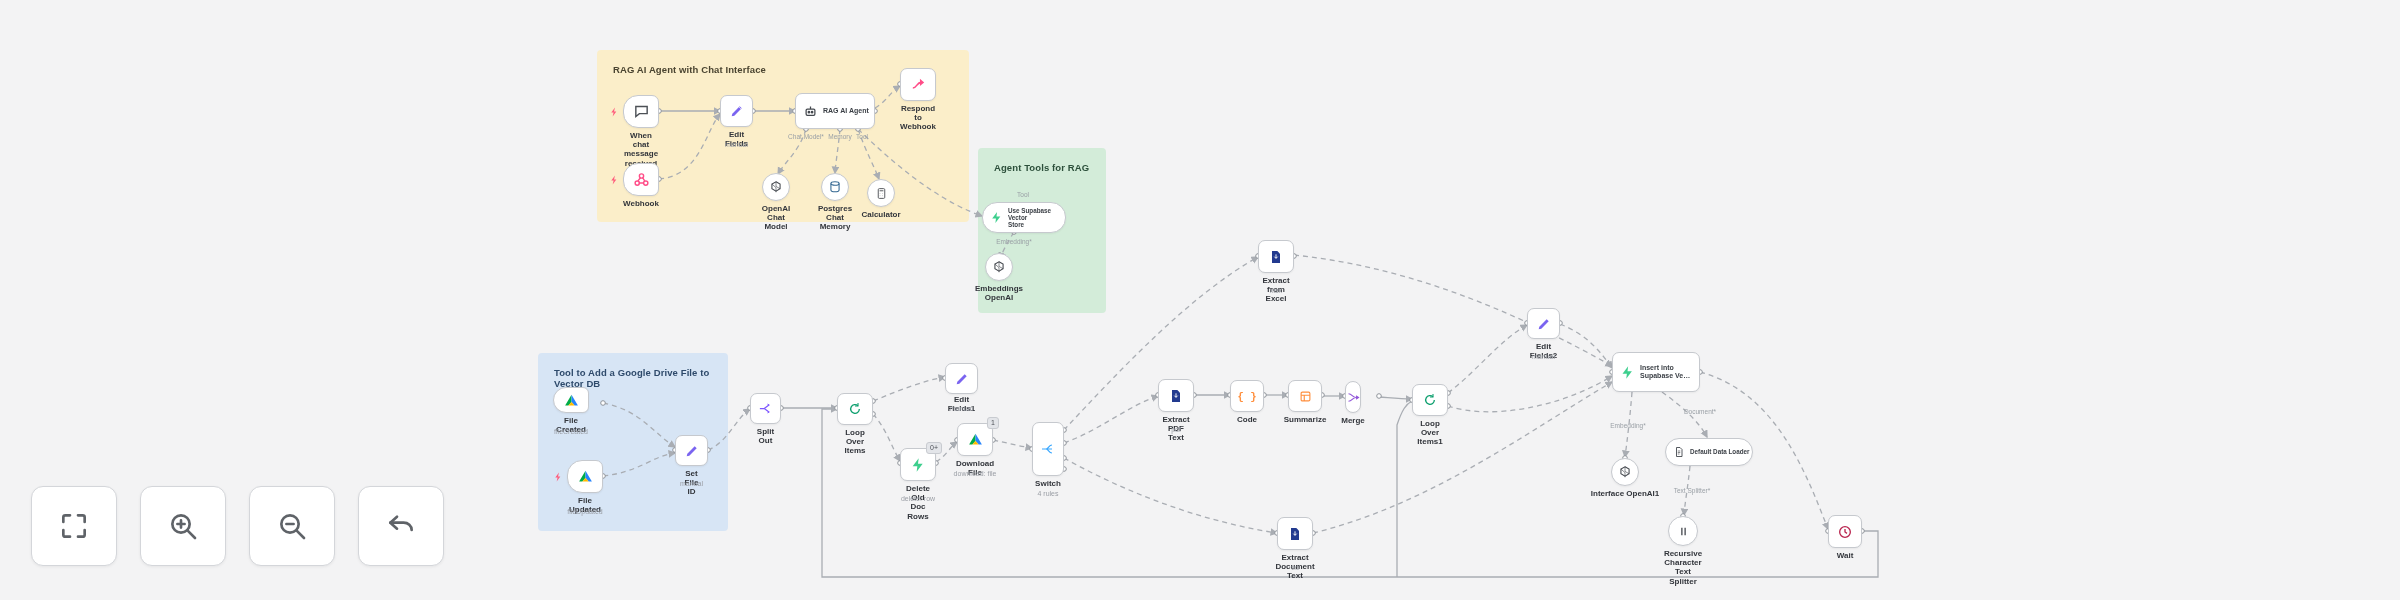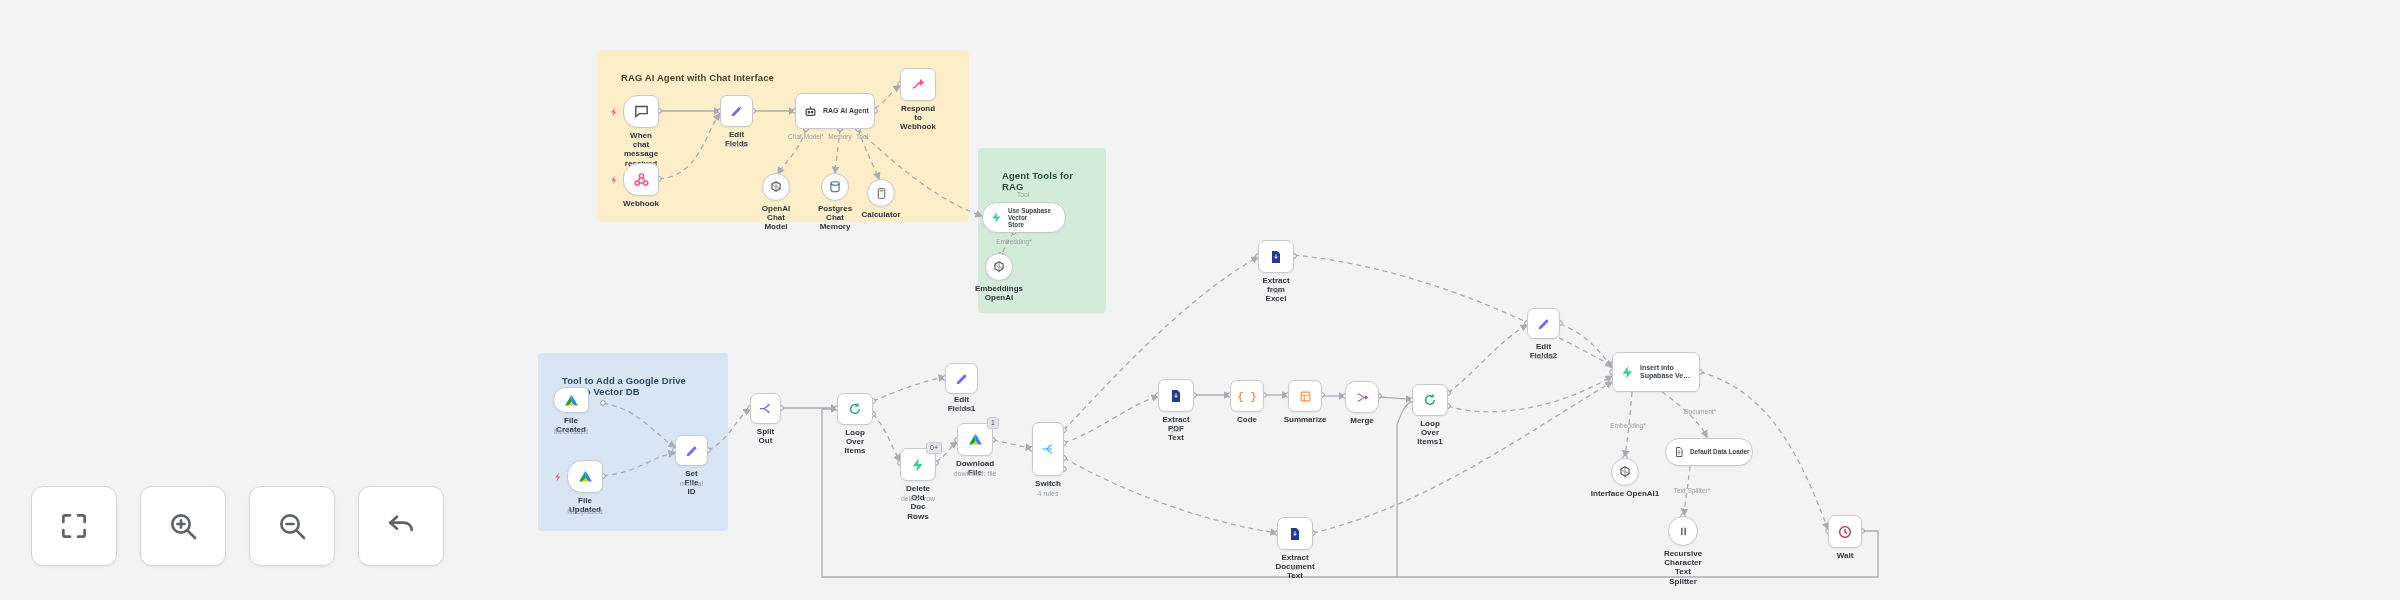--- a/index.html
+++ b/index.html
@@ -1,20 +1,20 @@
 <!DOCTYPE html>
 <html><head>
 <meta charset="utf-8">
 <style>
   html,body{margin:0;padding:0;background:#ececee;}
   #canvas{position:relative;width:2400px;height:600px;background:#f3f3f4;overflow:hidden;
           font-family:"Liberation Sans",sans-serif;}
   
   .group{position:absolute;border-radius:4px;padding:6px 8px;box-sizing:border-box;}
-  .group h3{margin:16px;font-size:9.5px;font-weight:700;letter-spacing:.1px;}
+  .group h3{margin:8px;font-size:9.5px;font-weight:700;letter-spacing:.1px;}
   .g-yellow{background:#fbeec9;}       .g-yellow h3{color:#4a4430;}
   .g-green{background:#d3ecd9;}        .g-green h3{color:#2c4f3b;}
   .g-blue{background:#d7e5f5;}         .g-blue h3{color:#2e4a6b;}
   
   .node{position:absolute;background:#fff;border:1.4px solid #c6c9ce;border-radius:7px;
         box-shadow:0 1px 2px rgba(0,0,0,.05);display:flex;align-items:center;justify-content:center;box-sizing:border-box;}
   .trigger{border-radius:15px 7px 7px 15px;}
   .circle{border-radius:50%;}
   .pill{border-radius:15px;}
   .wide{justify-content:flex-start;padding-left:7px;gap:5px;}
@@ -420,21 +420,21 @@
   <div class="node" style="left:1288px;top:380px;width:34px;height:32px;">
     <span>
         <svg width="15" height="15" viewBox="0 0 24 24" fill="none" stroke="#ff8e3c" stroke-width="1.8">
           <rect x="5" y="5" width="14" height="14" rx="2"></rect>
           <path d="M5 10h14M10 10v9"></path>
         </svg>
       </span>
     <div class="nlabel">Summarize</div>
   </div>
 
-  <div class="node" style="left:1345px;top:381px;width:34px;height:32px;border-radius:10px;">
+  <div class="node" style="left:1345px;top:381px;width:16px;height:32px;border-radius:10px;">
     <span>
         <svg width="15" height="15" viewBox="0 0 24 24" fill="none" stroke="#9256d9" stroke-width="1.8">
           <path d="M4 6c6 0 6 6 12 6M4 18c6 0 6-6 12-6M16 12h4"></path>
           <path d="M20 12l-3-2v4z" fill="#9256d9"></path>
         </svg>
       </span>
     <div class="nlabel">Merge</div>
   </div>
 
   <div class="node" style="left:1412px;top:384px;width:36px;height:32px;">

